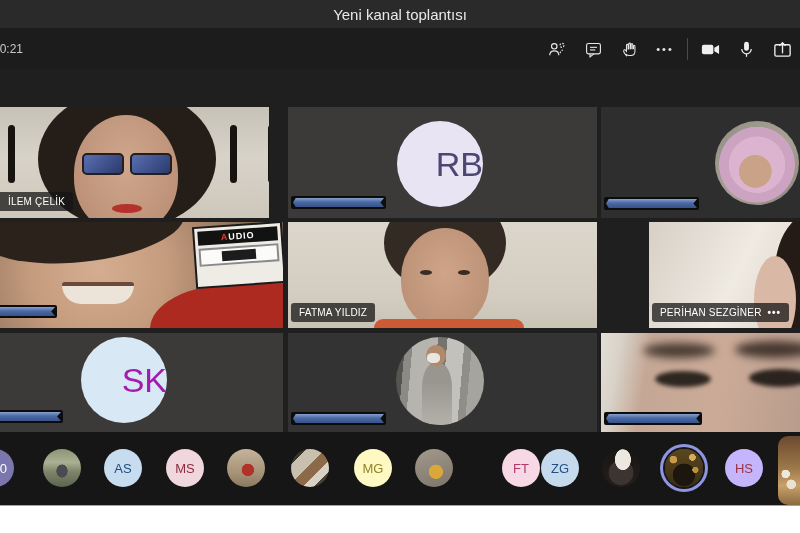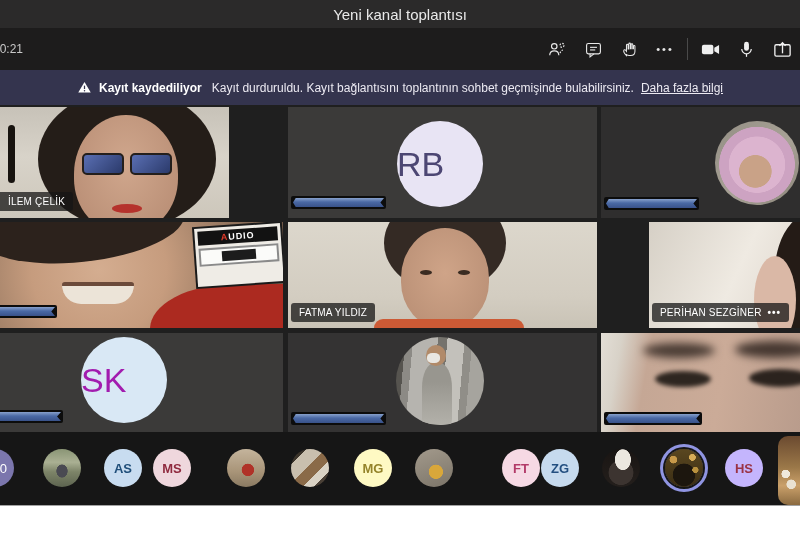--- a/index.html
+++ b/index.html
@@ -21,21 +21,21 @@
   .tb-dots { color:#e8e8e8; font-size:11px; letter-spacing:2px; }
 
   
   .banner { position:absolute; left:0; top:70px; width:800px; height:35px; background:#34344e;
             display:flex; align-items:center; justify-content:center; gap:7px; color:#eceaf2; font-size:12px; }
   .banner b { font-weight:700; color:#fff; margin-right:3px; }
   .banner a { color:#eceaf2; text-decoration:underline; cursor:pointer; }
 
   
   .tile { position:absolute; overflow:hidden; background:#3b3a39; }
-  .t1 { left:0;   top:107px; width:229px; height:111px; background:linear-gradient(180deg,#c7c2b8,#d8d3c9 45%,#cdc7bb); }
+  .t1 { left:0;   top:107px; width:269px; height:111px; background:linear-gradient(180deg,#c7c2b8,#d8d3c9 45%,#cdc7bb); }
   .t2 { left:288px; top:107px; width:309px; height:111px; background:#3b3a39; }
   .t3 { left:601px; top:107px; width:199px; height:111px; background:#2f2e2e; }
   .t4 { left:0;   top:222px; width:283px; height:106px;
         background:radial-gradient(circle at 35% 45%, #d4ad90 0%, #c69c7e 35%, #9c7c64 65%, #6b5444 100%); }
   .t5 { left:288px; top:222px; width:309px; height:106px; background:linear-gradient(180deg,#dcd7cc,#d3cdc1 70%,#c9c3b6); }
   .t6 { left:601px; top:222px; width:199px; height:106px;
         background:linear-gradient(115deg,#d6d0c6 0%,#efeae2 45%,#e2dbd2 70%,#cfc6bb 100%);margin-left:48px; }
   .t7 { left:0;   top:333px; width:283px; height:99px; background:#3b3a39; }
   .t8 { left:288px; top:333px; width:309px; height:99px; background:#343333; }
   .t9 { left:601px; top:333px; width:199px; height:99px;
@@ -43,21 +43,21 @@
 
   
   .nametag { position:absolute; background:rgba(22,22,22,.75); color:#fff; font-size:10px;
              padding:4px 8px; border-radius:3px; letter-spacing:.2px; display:flex; gap:6px; align-items:center; }
   .nametag .dots { letter-spacing:1px; font-weight:700; }
   .abar { position:absolute; height:13px; background:#0c0c0c; border-radius:2px; padding:2px; }
   .abar .fill { height:100%; width:100%;
                 background:linear-gradient(180deg,#87a0cb 0%,#4a69a5 45%,#39528a 100%);
                 clip-path:polygon(3% 0,100% 0,96% 50%,100% 100%,3% 100%,0 50%); }
   .initial-big { position:absolute; width:86px; height:86px; border-radius:50%;
-                 display:flex; align-items:center; justify-content:flex-start; font-size:34px; }
+                 display:flex; align-items:center; justify-content:flex-end; font-size:34px; }
   .i-rb { left:109px; top:14px; background:#e8e4f4; color:#4c4673; }
   .i-sk { left:81px;  top:4px;  background:#d9e8f5; color:#a21caf; }
   .pavatar { position:absolute; border-radius:50%; }
 
   
   .t1 .handle { position:absolute; width:7px; height:58px; background:#17130f; border-radius:4px; top:18px; }
   .t1 .hair { position:absolute; left:38px; top:-18px; width:178px; height:140px; background:#241d18; border-radius:50%; }
   .t1 .face { position:absolute; left:74px; top:8px; width:104px; height:118px;
               background:radial-gradient(ellipse at 50% 42%,#d0a78d,#b98e75 85%); border-radius:50% 50% 46% 46%; }
   .t1 .glasses { position:absolute; left:82px; top:46px; width:90px; height:22px; display:flex; gap:6px; }
@@ -113,21 +113,21 @@
   
   .t9 .blob { position:absolute; border-radius:50%; }
   .t9 .b1 { left:42px;  top:10px; width:72px; height:15px; background:#4a3c34; filter:blur(4px); }
   .t9 .b2 { left:134px; top:8px;  width:78px; height:17px; background:#453730; filter:blur(4px); }
   .t9 .b3 { left:54px;  top:38px; width:56px; height:16px; background:#2e2620; filter:blur(2px); }
   .t9 .b4 { left:148px; top:36px; width:62px; height:18px; background:#2b231e; filter:blur(2px); }
 
   
   .strip { position:absolute; left:0; top:432px; width:800px; height:73px; background:#161616; }
   .pav { position:absolute; top:17px; width:38px; height:38px; border-radius:50%;
-         display:flex; align-items:center; justify-content:center; font-size:13px; font-weight:700; cursor:pointer; }
+         display:flex; align-items:center; justify-content:center; font-size:13px; font-weight:400; cursor:pointer; }
   .pav.ringed { box-shadow:0 0 0 2px #161616, 0 0 0 5px #9095e2; }
   .av-overflow { background:#7b76ad; color:#fff; justify-content:flex-end; padding-right:7px; font-weight:400; }
   .av-as { background:#c8dcf0; color:#1f4e79; }
   .av-ms { background:#efd7dd; color:#8f2a3e; }
   .av-mg { background:#fef9c3; color:#94832a; }
   .av-ft { background:#f6d9e4; color:#b23a68; }
   .av-zg { background:#c6daee; color:#234f80; }
   .av-hs { background:#c4b5fd; color:#9a3344; }
   .ph-outdoor { background:radial-gradient(ellipse at 50% 58%,#4a4a52 0 20%,rgba(0,0,0,0) 22%),
                 linear-gradient(180deg,#8a9575 0%,#aab093 35%,#7d8468 60%,#5d6450 100%); }
@@ -205,30 +205,20 @@
       <div class="tb-btn">
         <svg width="21" height="21" viewBox="0 0 22 22" fill="none" stroke="#efefef" stroke-width="1.4">
           <rect x="3" y="6" width="16" height="12" rx="1.5"></rect>
           <line x1="11" y1="15" x2="11" y2="4"></line>
           <polyline points="7.8,7.2 11,4 14.2,7.2"></polyline>
         </svg>
       </div>
     </div>
   </div>
 
-  <div class="banner">
-    <svg width="15" height="15" viewBox="0 0 24 24">
-      <path d="M12 3 L22 20 H2 Z" fill="#fff"></path>
-      <line x1="12" y1="9" x2="12" y2="14.5" stroke="#34344e" stroke-width="2"></line>
-      <circle cx="12" cy="17.3" r="1.2" fill="#34344e"></circle>
-    </svg>
-    <b>Kayıt kaydediliyor</b>
-    <span>Kayıt durduruldu. Kayıt bağlantısını toplantının sohbet geçmişinde bulabilirsiniz.</span>
-    <a>Daha fazla bilgi</a>
-  </div>
 
   <div class="tile t1">
     <div class="handle" style="left:8px"></div>
     <div class="handle" style="left:230px"></div>
     <div class="handle" style="left:268px"></div>
     <div class="hair"></div>
     <div class="face"></div>
     <div class="glasses">
         <div class="lens"></div>
         <div class="lens"></div>
@@ -320,21 +310,21 @@
   </div>
 
   <div class="strip">
     <div class="pav av-overflow" style="left:-24px">
       <span>0</span>
     </div>
     <div class="pav ph-outdoor" style="left:43px"></div>
     <div class="pav av-as" style="left:104px">
         <span>AS</span>
       </div>
-    <div class="pav av-ms" style="left:153px">
+    <div class="pav av-ms" style="left:166px">
         <span>MS</span>
       </div>
     <div class="pav ph-desk" style="left:227px"></div>
     <div class="pav ph-collage" style="left:291px"></div>
     <div class="pav av-mg" style="left:354px">
         <span>MG</span>
       </div>
     <div class="pav ph-yellow" style="left:415px"></div>
     <div class="pav av-ft" style="left:502px">
         <span>FT</span>

